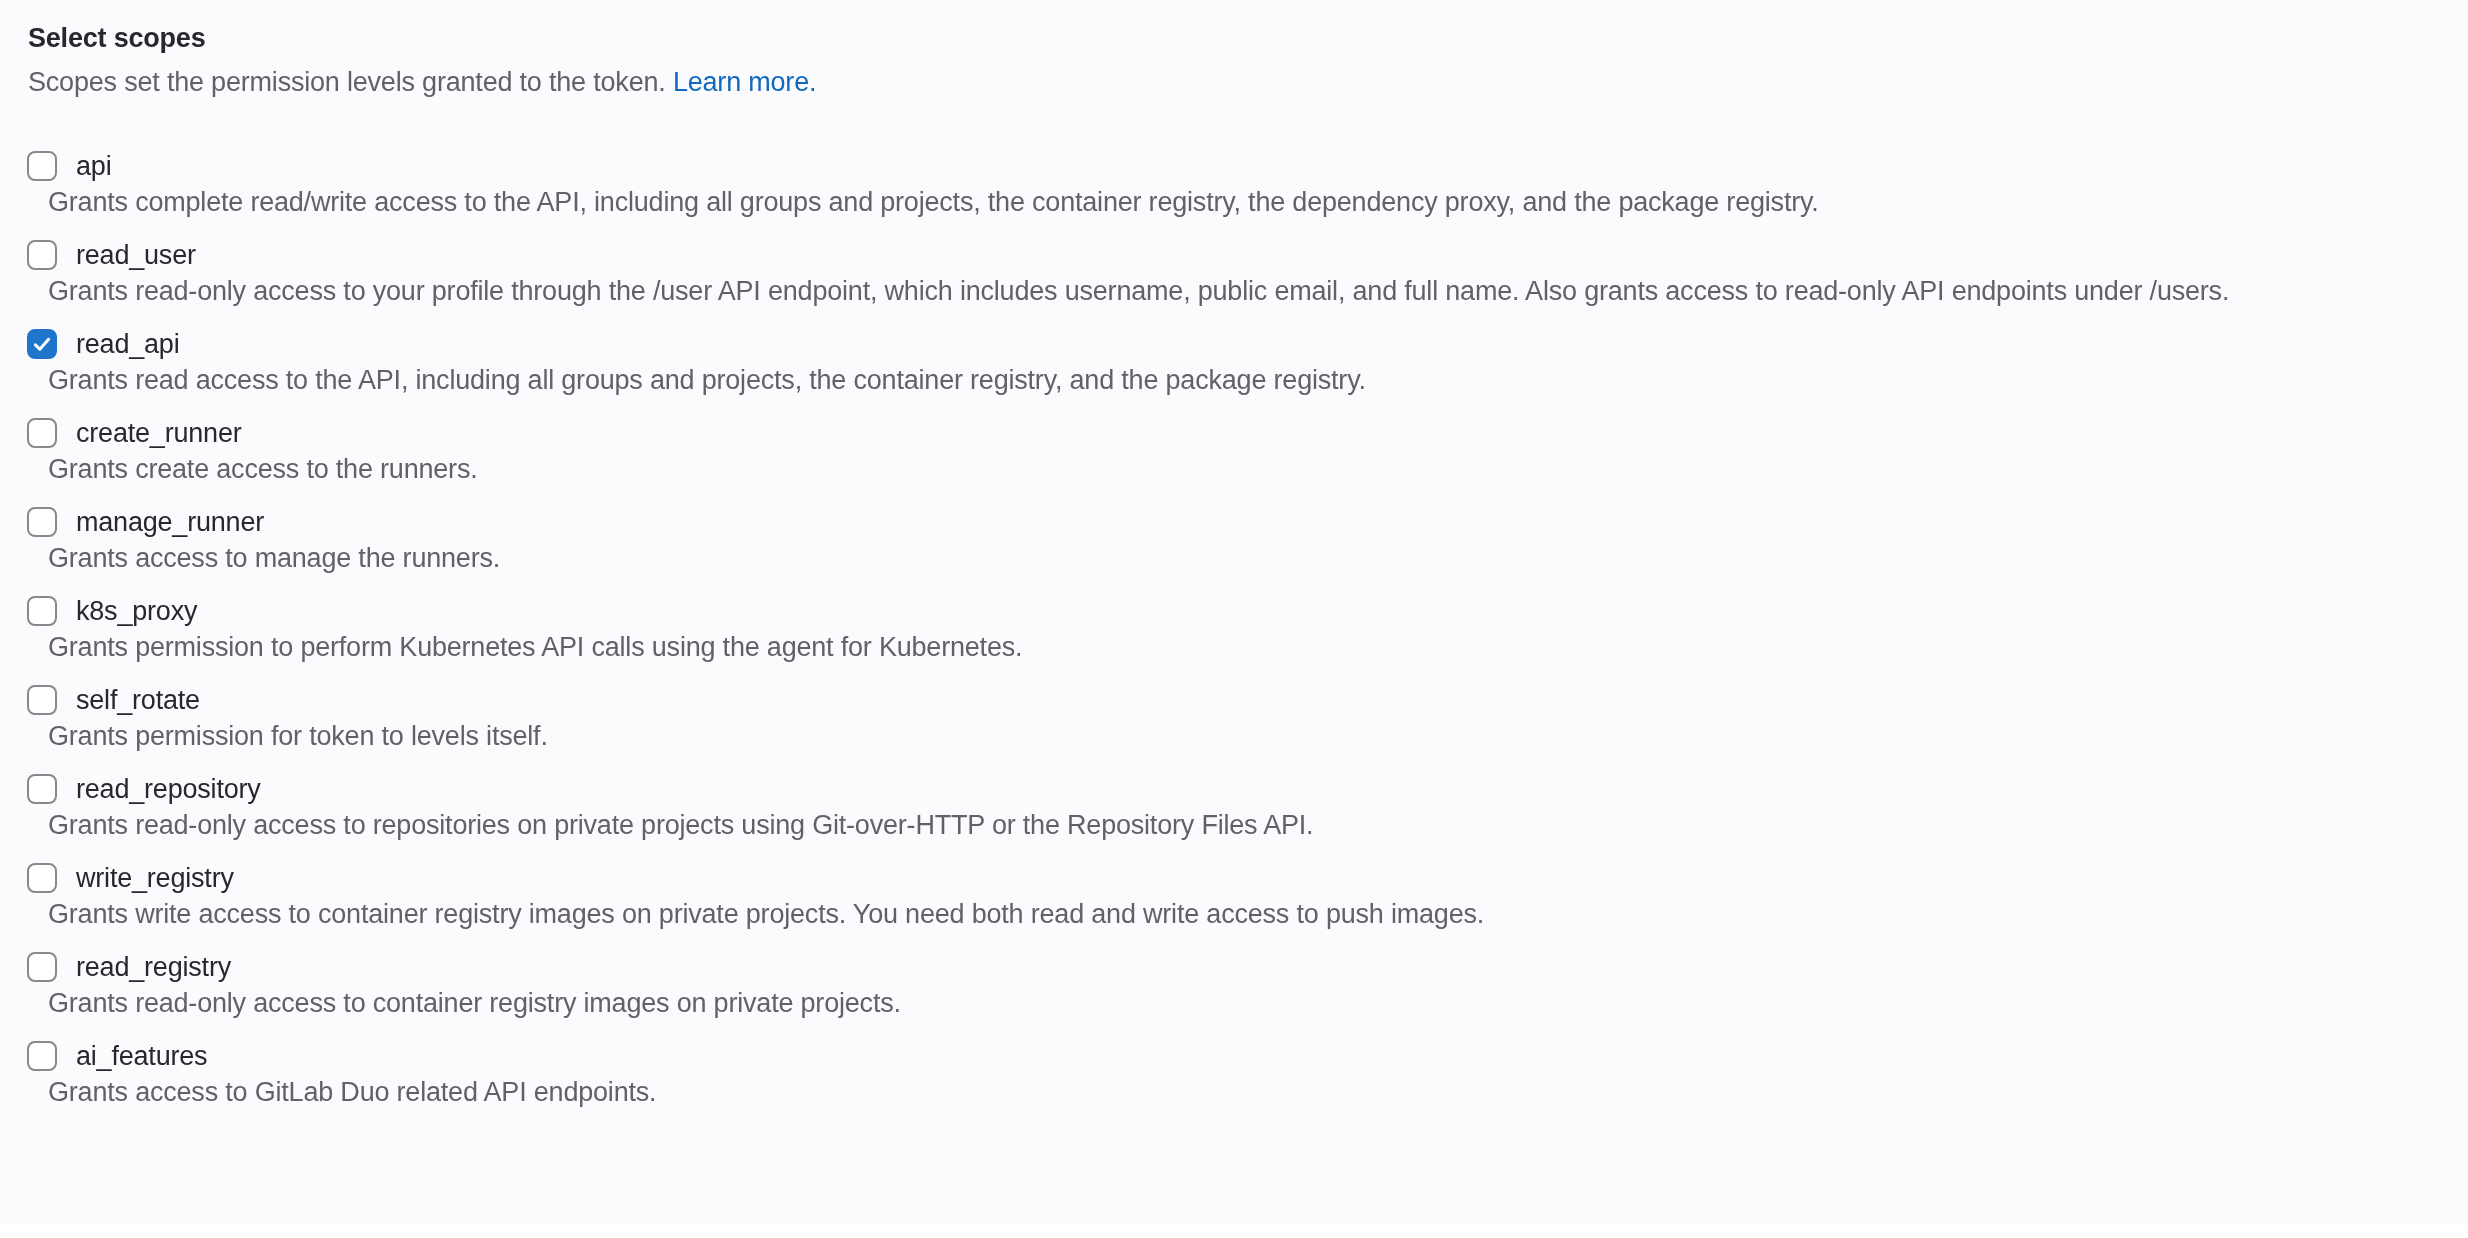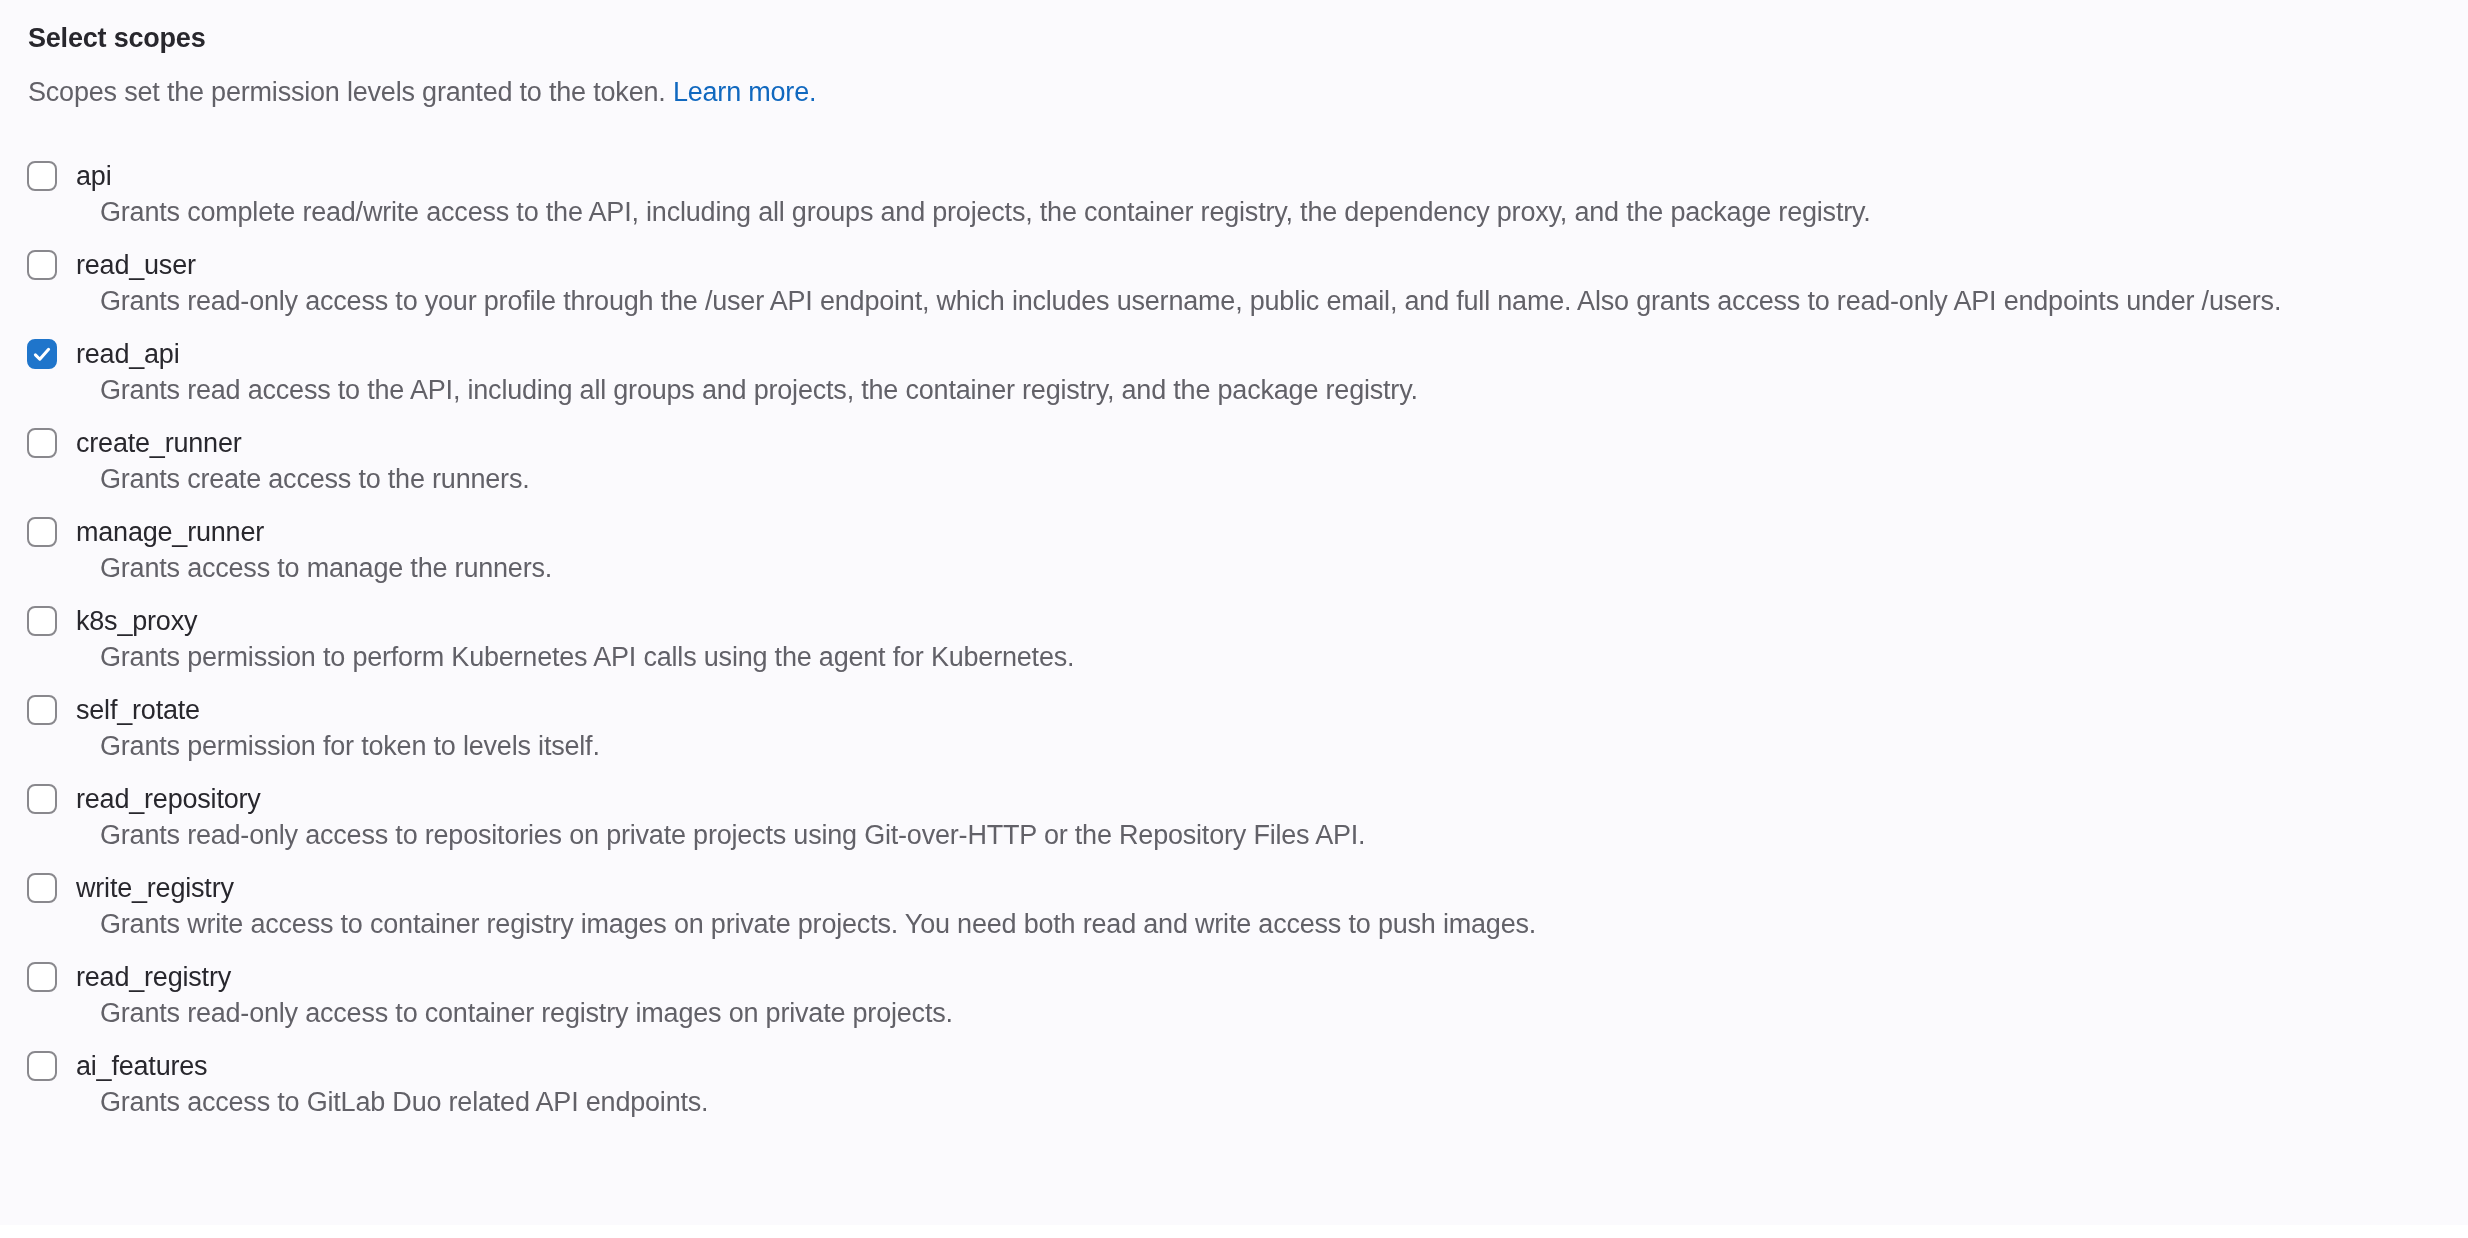--- a/index.html
+++ b/index.html
@@ -23,21 +23,21 @@
     color: var(--label-text);
   }
   .container {
     padding: 20px 8px 0 28px;
     position: relative;
     height: 100%;
   }
   .page-title {
     font-weight: 700;
     color: var(--label-text);
-    margin-bottom: 18px;
+    margin-bottom: 8px;
   }
   .page-subtitle {
     color: var(--muted-text);
     margin-bottom: 48px;
   }
   .learn-more {
     color: var(--link-blue);
     text-decoration: none;
     cursor: pointer;
   }
@@ -67,21 +67,21 @@
   .checkbox.checked {
     background: var(--accent-blue);
     border-color: var(--accent-blue);
   }
   .checkbox.checked svg { display: block; }
   .scope-label {
     margin-left: 19px;
     color: var(--label-text);
   }
   .scope-description {
-    margin-left: 72px;
+    margin-left: 20px;
     color: var(--muted-text);
   }
   .bottom-edge {
     position: absolute;
     left: 0; right: 0; bottom: 0;
     height: 13px;
     background: #ffffff;
   }
 </style>
 </head>

